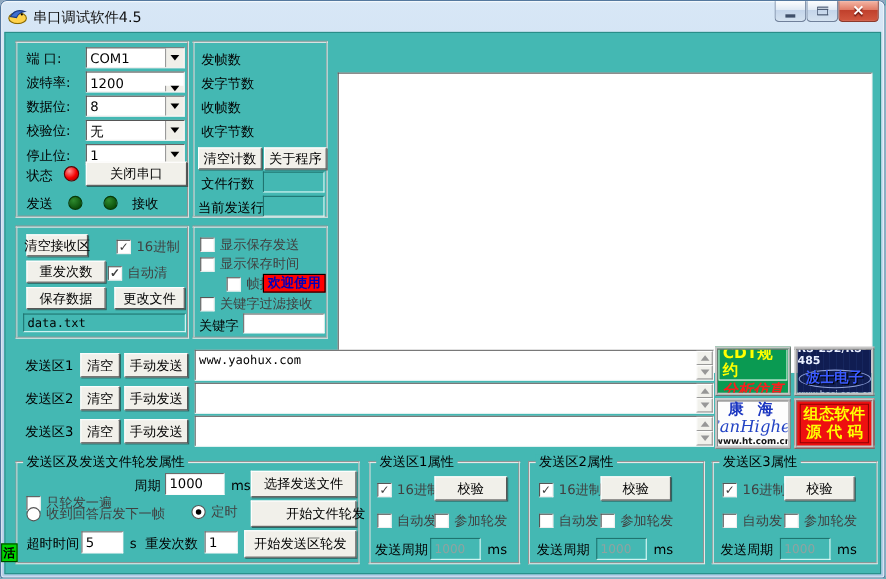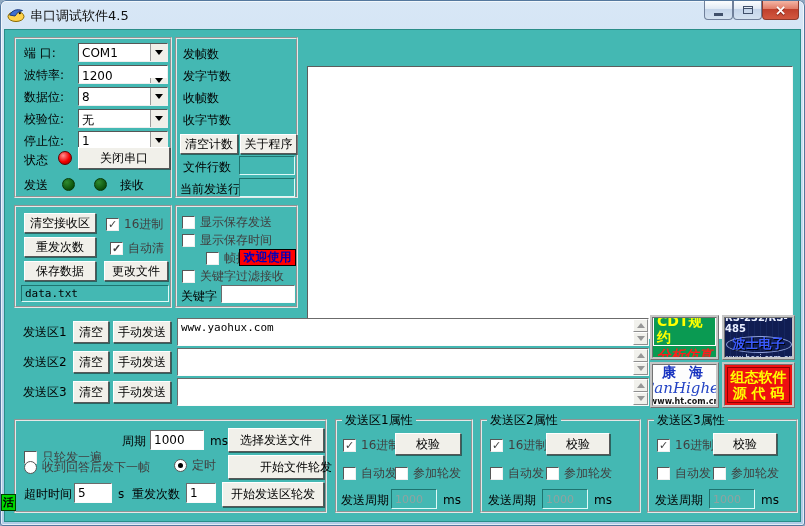--- a/index.html
+++ b/index.html
@@ -174,27 +174,27 @@
       <div class="btn" style="left:63px;top:95px;width:57px;height:20px;">关于程序</div>
       <span class="lbl" style="left:6px;top:121px;">文件行数</span>
       <div class="sunken" style="left:62px;top:117px;width:56px;height:19px;"></div>
       <span class="lbl" style="left:3px;top:143px;">当前发送行</span>
       <div class="sunken" style="left:62px;top:139px;width:56px;height:19px;"></div>
     </div>
 
     <div class="recv-area"></div>
 
     <div class="etched" style="left:9px;top:175px;width:158px;height:103px;">
-      <div class="btn" style="left:8px;top:6px;width:72px;height:20px;">清空接收区</div>
+      <div class="btn" style="left:8px;top:6px;width:56px;height:20px;">清空接收区</div>
       <span class="cb" style="left:90px;top:9px;">
         <span class="box on"></span>
         <span>16进制</span>
       </span>
       <div class="btn" style="left:8px;top:30px;width:72px;height:20px;">重发次数</div>
-      <span class="cb" style="left:94px;top:33px;font-family:Liberation Serif, serif;">
+      <span class="cb" style="left:82px;top:33px;font-family:Liberation Serif, serif;">
         <span class="box on"></span>
         <span>自动清</span>
       </span>
       <div class="btn" style="left:8px;top:54px;width:72px;height:20px;">保存数据</div>
       <div class="btn" style="left:88px;top:54px;width:64px;height:20px;">更改文件</div>
       <div class="sunken" style="left:5px;top:78px;width:148px;height:17px;font:11px 'DejaVu Sans Mono',monospace;">data.txt</div>
     </div>
 
     <div class="etched" style="left:170px;top:175px;width:123px;height:103px;">
       <span class="cb" style="left:5px;top:7px;">
@@ -276,20 +276,21 @@
       <span class="l1">康 海</span>
       <span class="l2">CanHigher</span>
       <span class="l3">www.ht.com.cn</span>
     </div>
     <div class="ad ad-zt" style="left:717px;top:332px;width:73px;height:46px;">
       <span class="l1">组态软件</span>
       <span class="l2">源 代 码</span>
     </div>
 
     <div class="grp" style="left:9px;top:389px;width:313px;height:94px;">
+      <span class="legend">发送区及发送文件轮发属性</span>
       <span class="cb" style="left:8px;top:28px;">
         <span class="box"></span>
         <span>只轮发一遍</span>
       </span>
       <span class="lbl" style="left:106px;top:13px;">周期</span>
       <div class="sunken white" style="left:134px;top:9px;width:54px;height:20px;">1000</div>
       <span class="lbl" style="left:194px;top:13px;">ms</span>
       <div class="btn" style="left:212px;top:7px;width:96px;height:24px;">选择发送文件</div>
       <span class="radio" style="left:8px;top:38px;">
         <span class="circ"></span>

